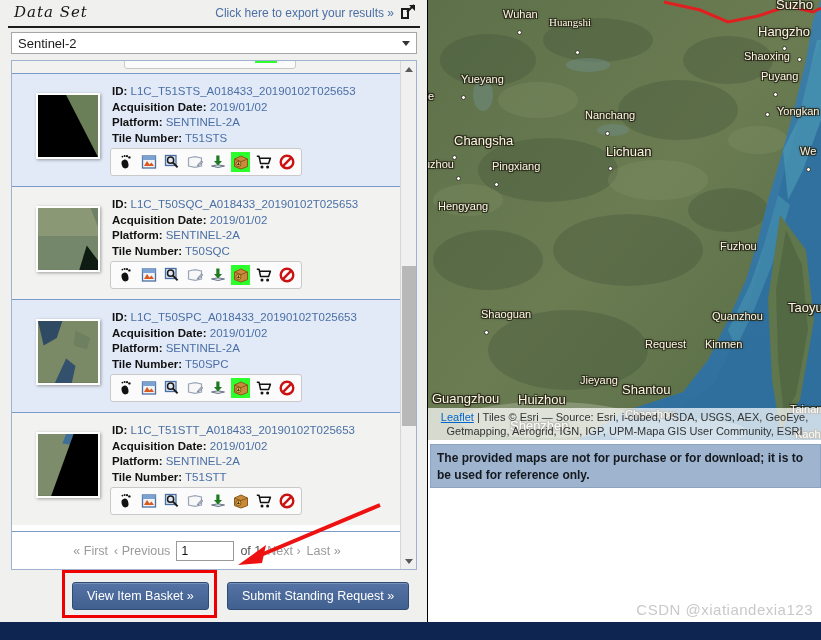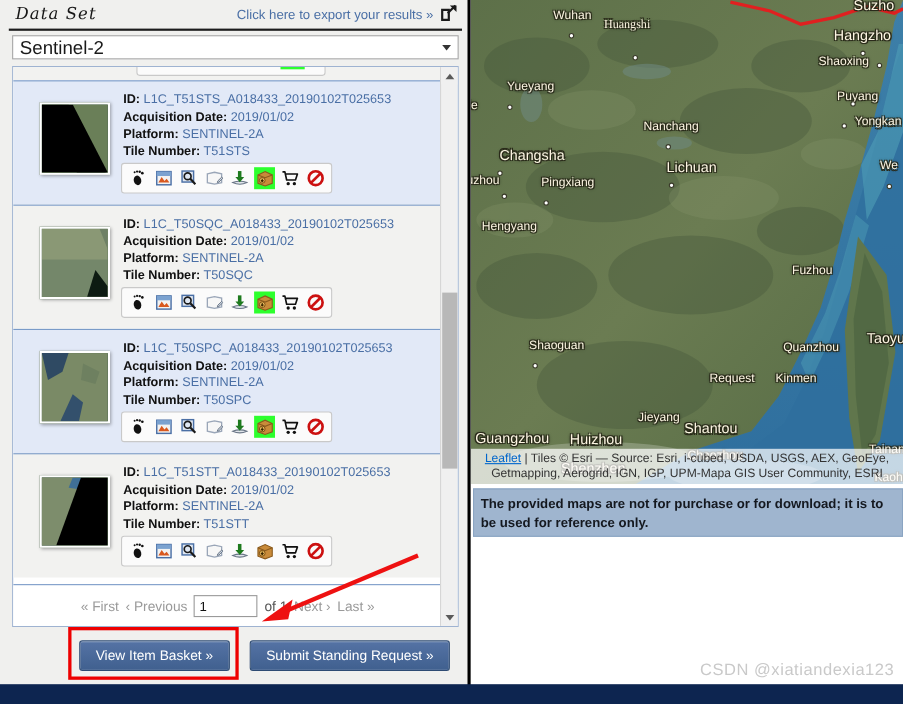--- a/index.html
+++ b/index.html
@@ -10,21 +10,21 @@
     font-family: "Liberation Sans", sans-serif;
     background: #ffffff;
   }
   #root { position: relative; width: 821px; height: 640px; }
 
   
   #left-panel {
     position: absolute; left: 0; top: 0;
     width: 428px; height: 640px;
     background: #f0f0ee;
-    border-right: 3px solid #000000;
+    border-right: 1px solid #000000;
   }
   #ds-header {
     position: absolute; left: 8px; top: 0; width: 412px; height: 28px;
     border-bottom: 2px solid #1c1c1c;
   }
   #ds-title {
     position: absolute; left: 6px; top: 3px;
     font-family: "DejaVu Serif", serif;
     font-style: italic;
     font-size: 15px;
@@ -39,21 +39,21 @@
   #export-icon {
     position: absolute; right: 4px; top: 4px;
     width: 16px; height: 16px; cursor: pointer;
   }
 
   #ds-select {
     position: absolute; left: 11px; top: 32px;
     width: 406px; height: 22px;
     background: #ffffff;
     border: 1px solid #a6a6a6;
-    font-size: 17px;
+    font-size: 13px;
     color: #1a1a1a;
     padding: 2px 6px;
     line-height: 18px;
   }
   #ds-select .caret {
     position: absolute; right: 6px; top: 8px;
     width: 0; height: 0;
     border-left: 4px solid transparent;
     border-right: 4px solid transparent;
     border-top: 5px solid #333;
@@ -770,21 +770,21 @@
           <div class="dot" style="left: 28px; top: 176px;"></div>
           <div class="city big" style="left: 178px; top: 144px;">Lichuan</div>
           <div class="dot" style="left: 180px; top: 166px;"></div>
           <div class="city" style="left: 64px; top: 160px;">Pingxiang</div>
           <div class="dot" style="left: 66px; top: 182px;"></div>
           <div class="city" style="left: 10px; top: 200px;">Hengyang</div>
           <div class="city big" style="left: 330px; top: 24px;">Hangzho</div>
           <div class="dot" style="left: 354px; top: 46px;"></div>
           <div class="city" style="left: 316px; top: 50px;">Shaoxing</div>
           <div class="dot" style="left: 369px; top: 57px;"></div>
-          <div class="city" style="left: 333px; top: 82px; text-align: center;">Puyang</div>
+          <div class="city" style="left: 333px; top: 70px; text-align: center;">Puyang</div>
           <div class="dot" style="left: 345px; top: 92px;"></div>
           <div class="city" style="left: 349px; top: 105px;">Yongkan</div>
           <div class="dot" style="left: 337px; top: 112px;"></div>
           <div class="city" style="left: 372px; top: 145px;">We</div>
           <div class="dot" style="left: 378px; top: 167px;"></div>
           <div class="city" style="left: 292px; top: 240px;">Fuzhou</div>
           <div class="city" style="left: 53px; top: 308px;">Shaoguan</div>
           <div class="dot" style="left: 56px; top: 330px;"></div>
           <div class="city" style="left: 284px; top: 310px;">Quanzhou</div>
           <div class="city" style="left: 217px; top: 338px;">Request</div>

